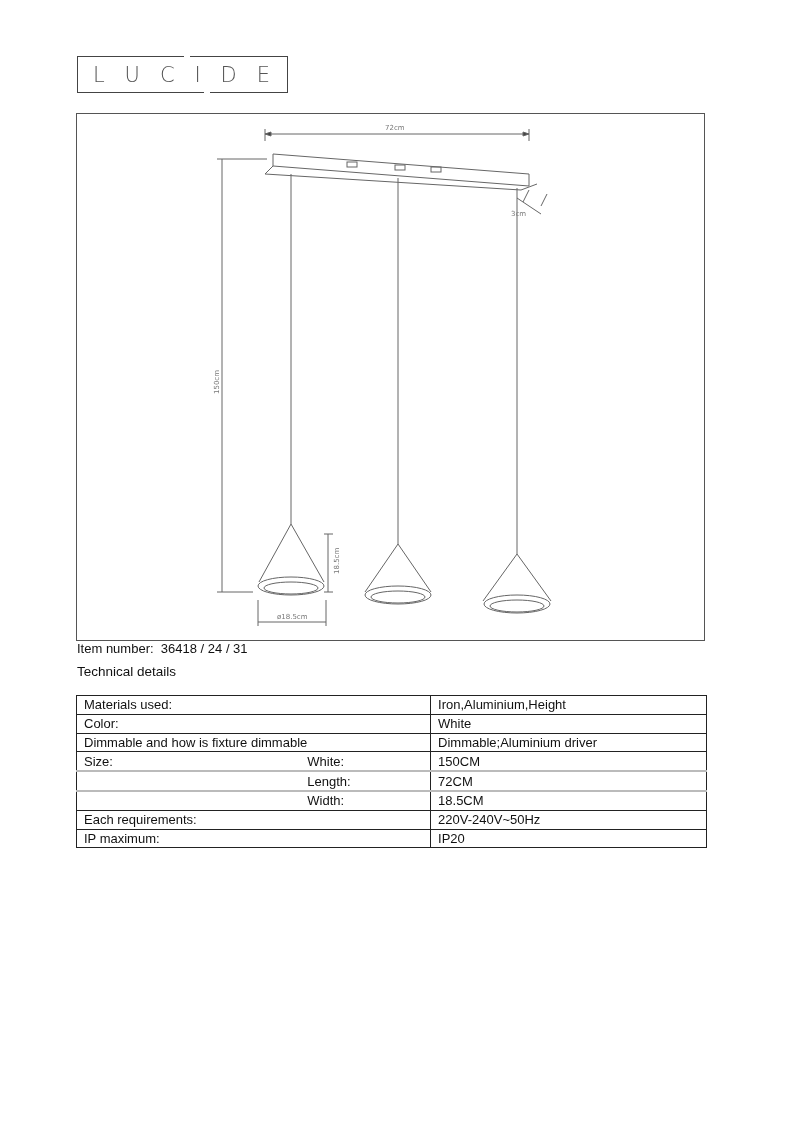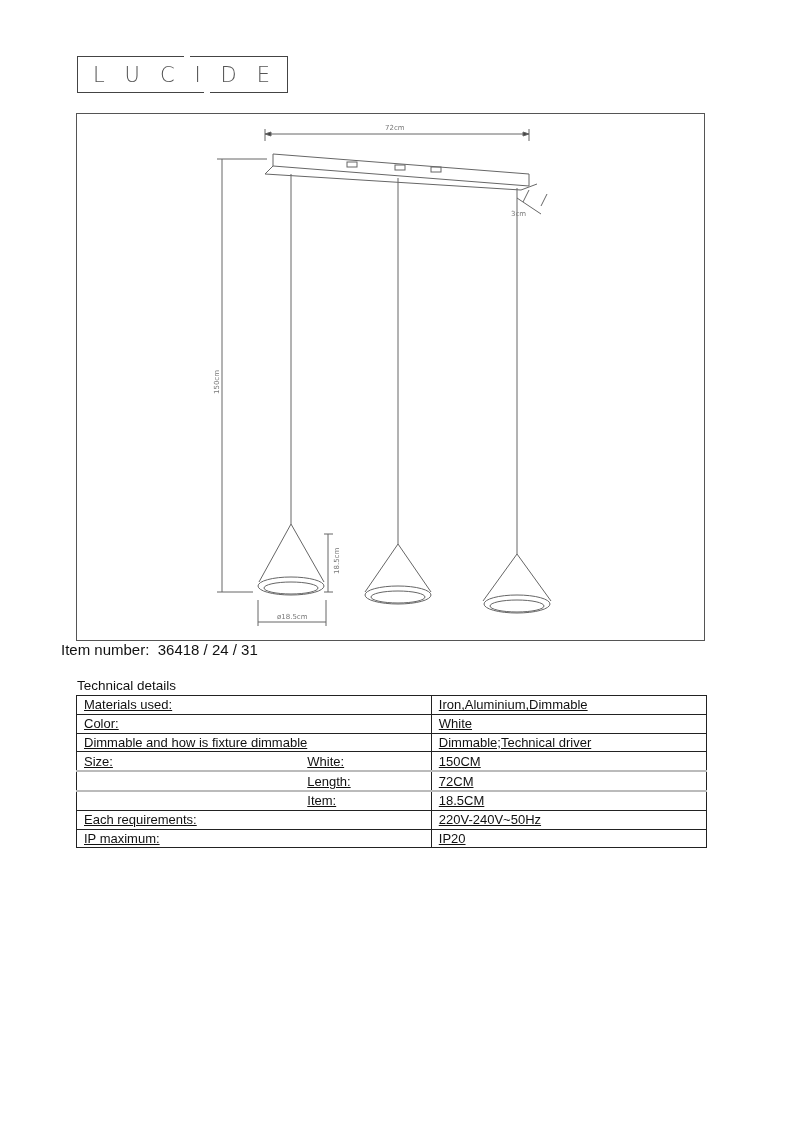--- a/index.html
+++ b/index.html
@@ -12,26 +12,26 @@
           display: flex; justify-content: space-around; align-items: center;
           font-family: "DejaVu Sans", sans-serif; font-size: 21px; font-weight: 300;
           color: #555; letter-spacing: 2px; padding: 0 6px; box-sizing: border-box; }
   .logo-gap-top { position: absolute; left: 106px; top: -2px; width: 6px; height: 4px; background: #fff; }
   .logo-gap-bot { position: absolute; left: 126px; bottom: -2px; width: 6px; height: 4px; background: #fff; }
 
   .drawing-box { position: absolute; left: 76px; top: 113px; width: 629px; height: 528px;
           border: 1px solid #555; box-sizing: border-box; }
   .drawing-box svg { position: absolute; left: 0; top: 0; }
 
-  .item-number { position: absolute; left: 61px; top: 641px; font-size: 15px; }
-  .tech-title { position: absolute; left: 77px; top: 678px; font-size: 13.5px; }
+  .item-number { position: absolute; left: 77px; top: 641px; font-size: 13px; }
+  .tech-title { position: absolute; left: 77px; top: 664px; font-size: 13.5px; }
 
   table.specs { position: absolute; left: 76px; top: 695px; width: 631px;
           border-collapse: collapse; font-size: 13px; }
-  table.specs td { border: 1px solid #222; height: 17.8px; padding: 0 0 0 7px; line-height: 17px; white-space: nowrap; text-decoration: underline; }
+  table.specs td { border: 1px solid #222; height: 17.8px; padding: 0 0 0 7px; line-height: 17px; white-space: nowrap; }
   table.specs td.label { width: 152px; border-right: none; }
   table.specs td.sub { width: 152px; border-left: none; padding-left: 0; }
   table.specs td.value { width: 308px; }
   table.specs tr.subrow td { border-top: 2px solid #bbb; }
   table.specs tr.subrow td.label, table.specs tr.firstsub td.label { }
 </style>
 </head>
 <body>
 
 <div class="logo">
@@ -115,45 +115,45 @@
   <span>36418 / 24 / 31</span>
 </div>
 
 <div class="tech-title">Technical details</div>
 
 <table class="specs">
   <tbody>
       <tr>
     <td class="label">Materials used:</td>
     <td class="sub"></td>
-    <td class="value">Iron,Aluminium,Dimmable</td>
+    <td class="value">Iron,Aluminium,Height</td>
   </tr>
   <tr>
     <td class="label">Color:</td>
     <td class="sub"></td>
     <td class="value">White</td>
   </tr>
   <tr>
     <td class="label">Dimmable and how is fixture dimmable</td>
     <td class="sub"></td>
-    <td class="value">Dimmable;Technical driver</td>
+    <td class="value">Dimmable;Aluminium driver</td>
   </tr>
   <tr>
     <td class="label">Size:</td>
     <td class="sub">White:</td>
     <td class="value">150CM</td>
   </tr>
   <tr class="subrow">
     <td class="label"></td>
     <td class="sub">Length:</td>
     <td class="value">72CM</td>
   </tr>
   <tr class="subrow">
     <td class="label"></td>
-    <td class="sub">Item:</td>
+    <td class="sub">Width:</td>
     <td class="value">18.5CM</td>
   </tr>
   <tr>
     <td class="label">Each requirements:</td>
     <td class="sub"></td>
     <td class="value">220V-240V~50Hz</td>
   </tr>
   <tr>
     <td class="label">IP maximum:</td>
     <td class="sub"></td>

